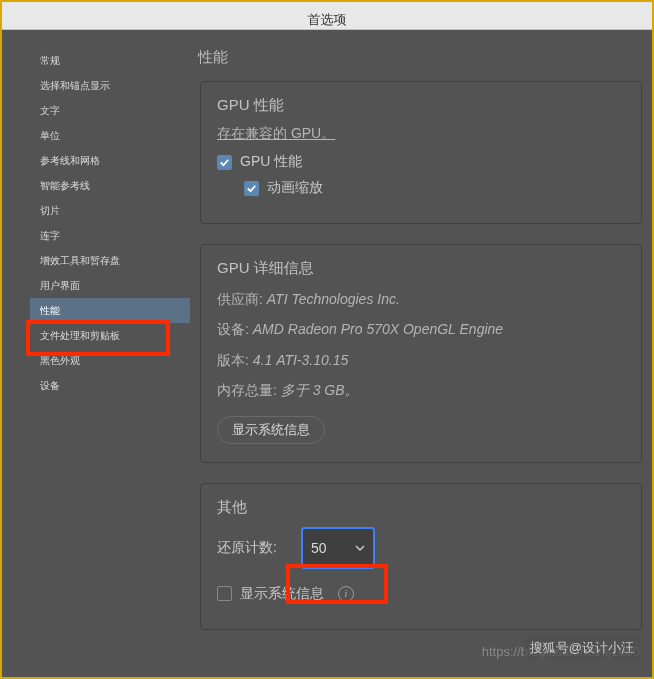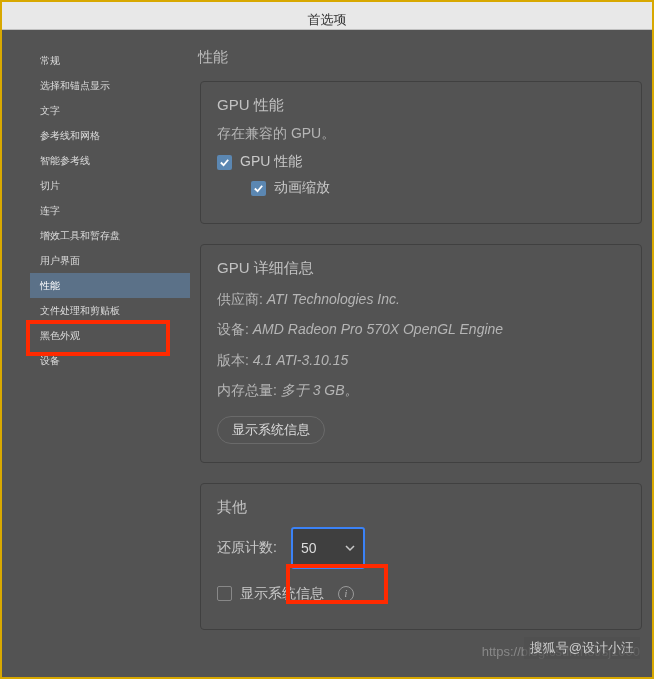--- a/index.html
+++ b/index.html
@@ -8,50 +8,51 @@
     .titlebar { background: #e8e8e8; height: 28px; display: flex; align-items: flex-end; justify-content: center; font-size: 13px; color: #333; border-bottom: 1px solid #c0c0c0; }
     .content { display: flex; height: calc(100% - 28px); padding: 18px 0 0 0; }
     .sidebar { width: 160px; margin-left: 28px; }
     .sidebar-item { color: #dcdcdc; font-size: 10px; padding: 5px 10px; cursor: pointer; line-height: 1.5; }
     .sidebar-item.selected { background: #5b7188; color: #fff; }
     .highlight-red-box { position: absolute; border: 4px solid #ff2a00; pointer-events: none; }
     .main { flex: 1; padding: 0 10px 0 10px; color: #c9c9c9; }
     .main-title { color: #bcbcbc; font-size: 15px; margin-bottom: 14px; margin-left: -2px; }
     .panel { border: 1px solid #404040; border-radius: 4px; padding: 14px 16px 18px 16px; margin-bottom: 20px; background: #535353; margin-left: 0; margin-right: 0;}
     .panel-title { font-size: 15px; color: #c2c2c2; margin-bottom: 10px; }
-    .panel-subtitle { font-size: 14px; color: #b5b5b5; margin-bottom: 10px; }
+    .panel-subtitle { font-size: 14px; color: #b5b5b5; margin-bottom: 10px; text-decoration: underline; }
     .checkbox-row { display: flex; align-items: center; gap: 8px; margin-bottom: 8px; font-size: 14px; }
-    .checkbox-row.indent { margin-left: 34px; }
+    .checkbox-row.indent { margin-left: 27px; }
     .checkbox { width: 15px; height: 15px; background: #5b87b2; border-radius: 2px; display: flex; align-items: center; justify-content: center; cursor: pointer; }
     .checkbox.unchecked { background: transparent; border: 1px solid #888; }
     .checkbox svg { width: 11px; height: 11px; }
     .info-row { font-size: 14px; color: #b5b5b5; margin-bottom: 8px; line-height: 1.6; }
     .info-label { color: #b5b5b5; text-align: center; }
     .info-val { color: #b5b5b5; font-style: italic; }
     .btn { display: inline-block; border: 1px solid #6a6a6a; border-radius: 15px; padding: 4px 14px; font-size: 13px; color: #dcdcdc; cursor: pointer; background: transparent; margin-top: 6px; }
-    .field-row { display: flex; align-items: center; gap: 14px; font-size: 14px; margin-bottom: 16px; margin-top: 8px;}
+    .field-row { display: flex; align-items: center; gap: 24px; font-size: 14px; margin-bottom: 16px; margin-top: 8px;}
     .select-wrap { position: relative; }
     .select { width: 74px; height: 15px; background: #3f3f3f; border: 2px solid #3b82f6; border-radius: 3px; color: #dcdcdc; padding: 19px 8px; display: flex; align-items: center; justify-content: space-between; cursor: pointer; font-size: 14px; }
     .select svg { width: 10px; height: 10px; }
     .info-icon { width: 16px; height: 16px; border: 1px solid #9a9a9a; border-radius: 50%; display: inline-flex; align-items: center; justify-content: center; font-size: 10px; font-style: italic; color: #b5b5b5; font-family: Georgia, serif; margin-left: 6px; cursor: default;}
     .watermark-a { position: absolute; bottom: 18px; right: 12px; font-size: 13px; color: #888; }
     .watermark-b { position: absolute; bottom: 18px; right: 12px; font-size: 13px; color: #ccc; background: rgba(80,80,80,0.7); padding: 2px 6px; }
   </style>
 </head>
 <body>
 
 <div class="frame">
   <div class="titlebar">
     <span>首选项</span>
   </div>
   <div class="content">
     <div class="sidebar">
       <div class="sidebar-item">常规</div>
       <div class="sidebar-item">选择和锚点显示</div>
       <div class="sidebar-item">文字</div>
+      <div class="sidebar-item">单位</div>
       <div class="sidebar-item">参考线和网格</div>
       <div class="sidebar-item">智能参考线</div>
       <div class="sidebar-item">切片</div>
       <div class="sidebar-item">连字</div>
       <div class="sidebar-item">增效工具和暂存盘</div>
       <div class="sidebar-item">用户界面</div>
       <div class="sidebar-item selected">性能</div>
       <div class="sidebar-item">文件处理和剪贴板</div>
       <div class="sidebar-item">黑色外观</div>
       <div class="sidebar-item">设备</div>

